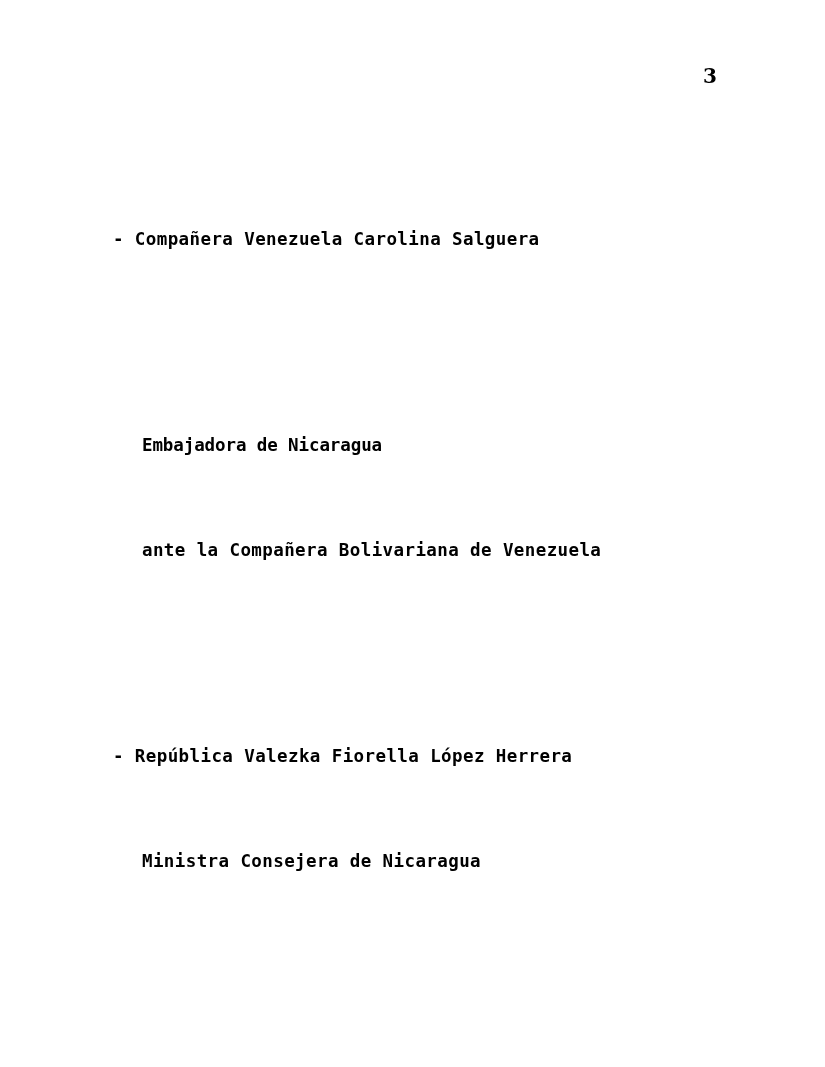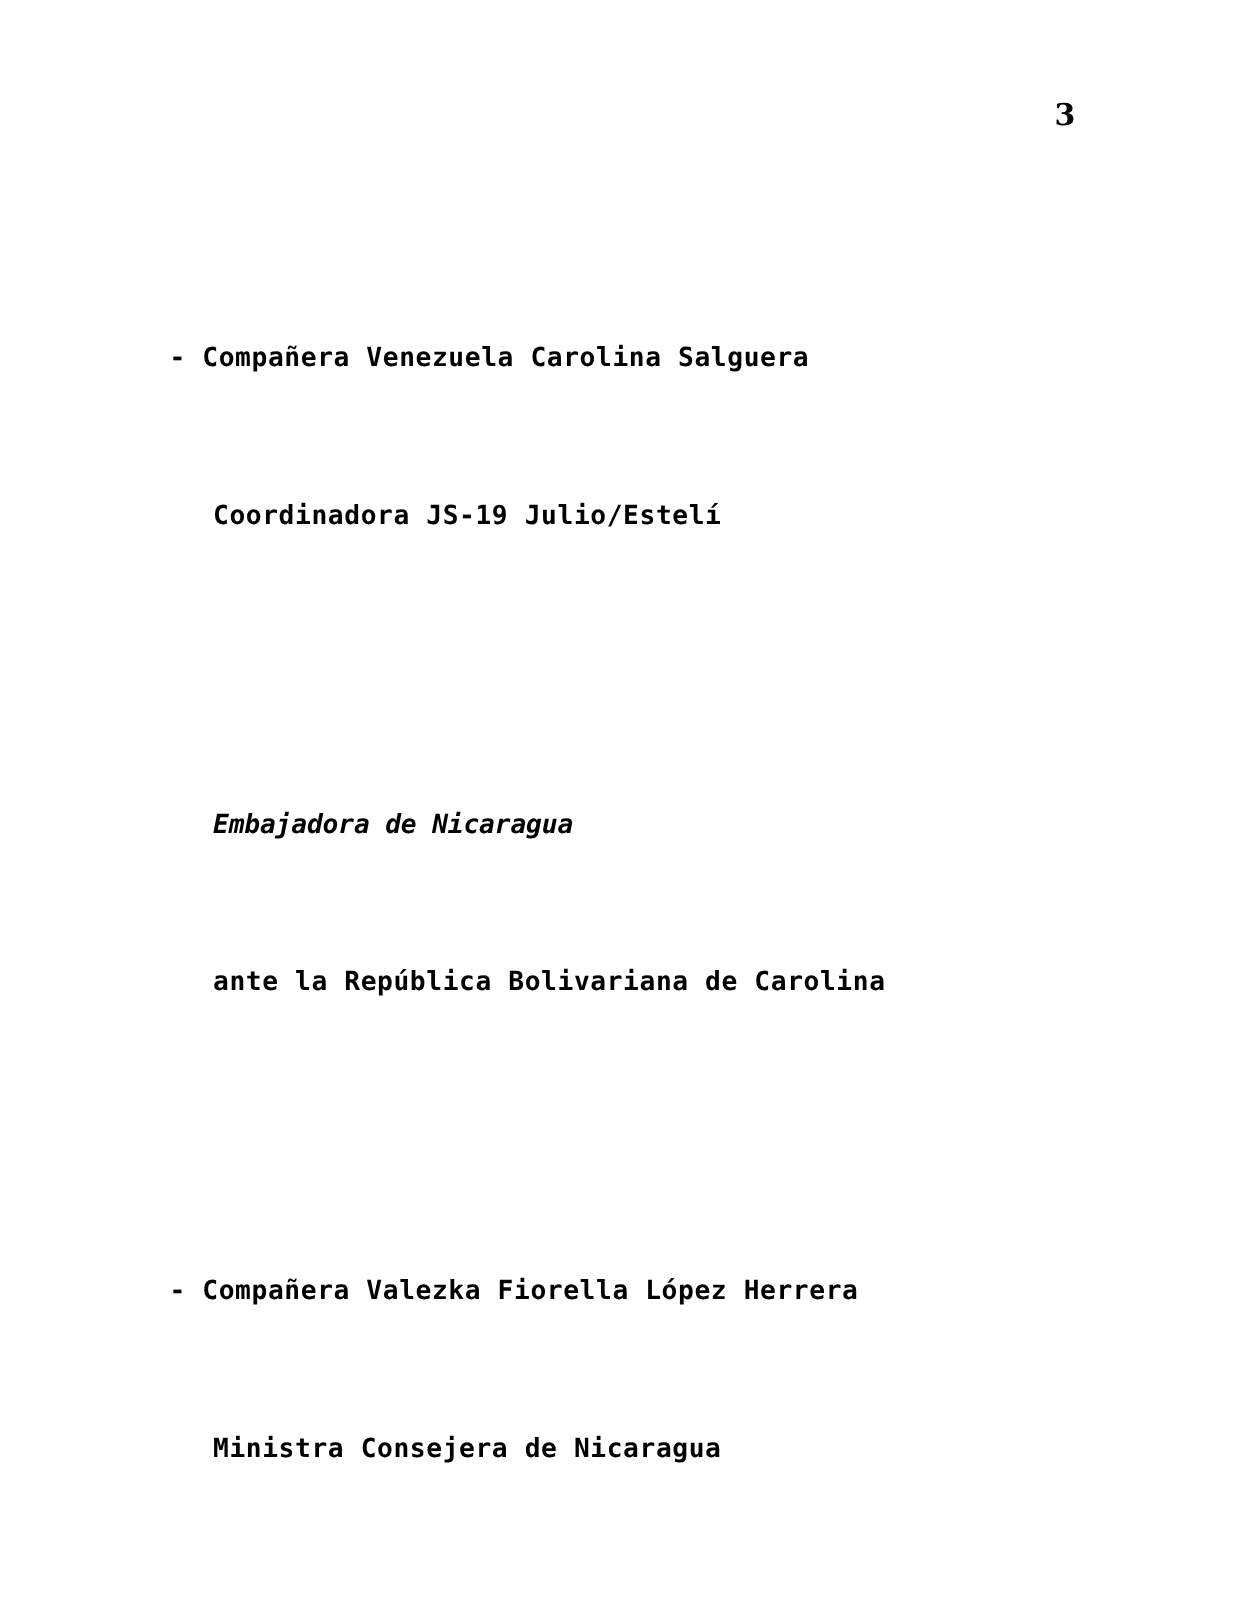--- a/index.html
+++ b/index.html
@@ -47,42 +47,40 @@
   .entry .line-dash {
     display: block;
     text-indent: 0;
   }
   .entry .line-ind {
     display: block;
     padding-left: 29px;
   }
   .tight {
     letter-spacing: -0.1px;
-    font-style: italic;
   }
 </style>
 </head>
 <body>
 
 <div class="page">
 
   <div class="page-number">3</div>
 
   <div class="content">
 
     <div class="entry">
       <span class="line-dash">- Compañera Venezuela Carolina Salguera</span>
-      <span class="line-ind">Coordinadora JS-19 Julio/Estelí</span>
     </div>
 
     <div class="entry">
       <span class="line-ind tight">Embajadora de Nicaragua</span>
-      <span class="line-ind">ante la República Bolivariana de Carolina</span>
+      <span class="line-ind">ante la Compañera Bolivariana de Venezuela</span>
     </div>
 
     <div class="entry">
-      <span class="line-dash">- Compañera Valezka Fiorella López Herrera</span>
+      <span class="line-dash">- República Valezka Fiorella López Herrera</span>
       <span class="line-ind">Ministra Consejera de Nicaragua</span>
       
     </div>
 
   </div>
 </div>
 
 </body></html>

